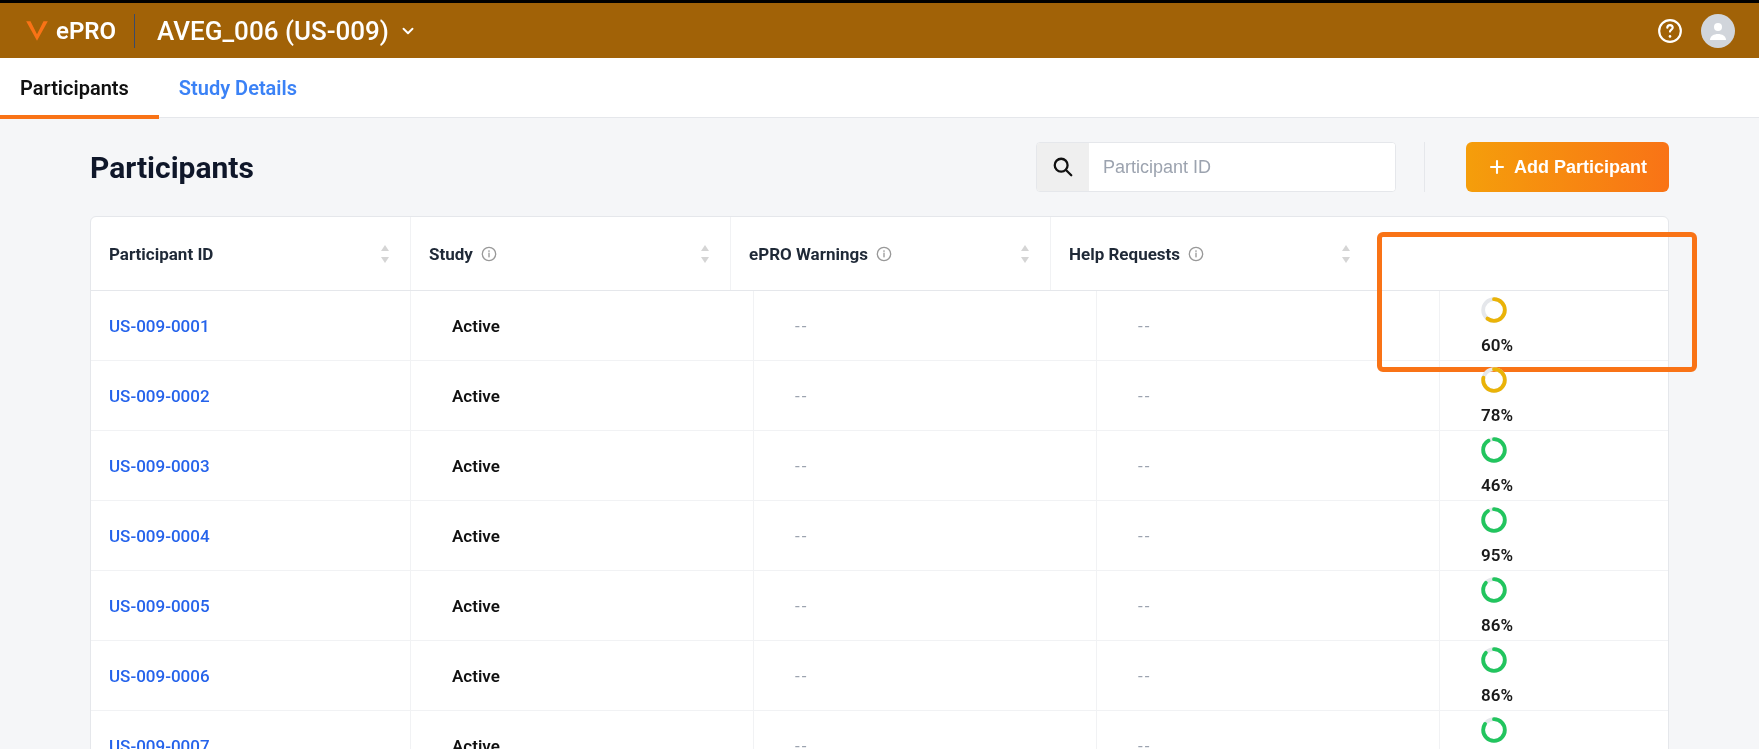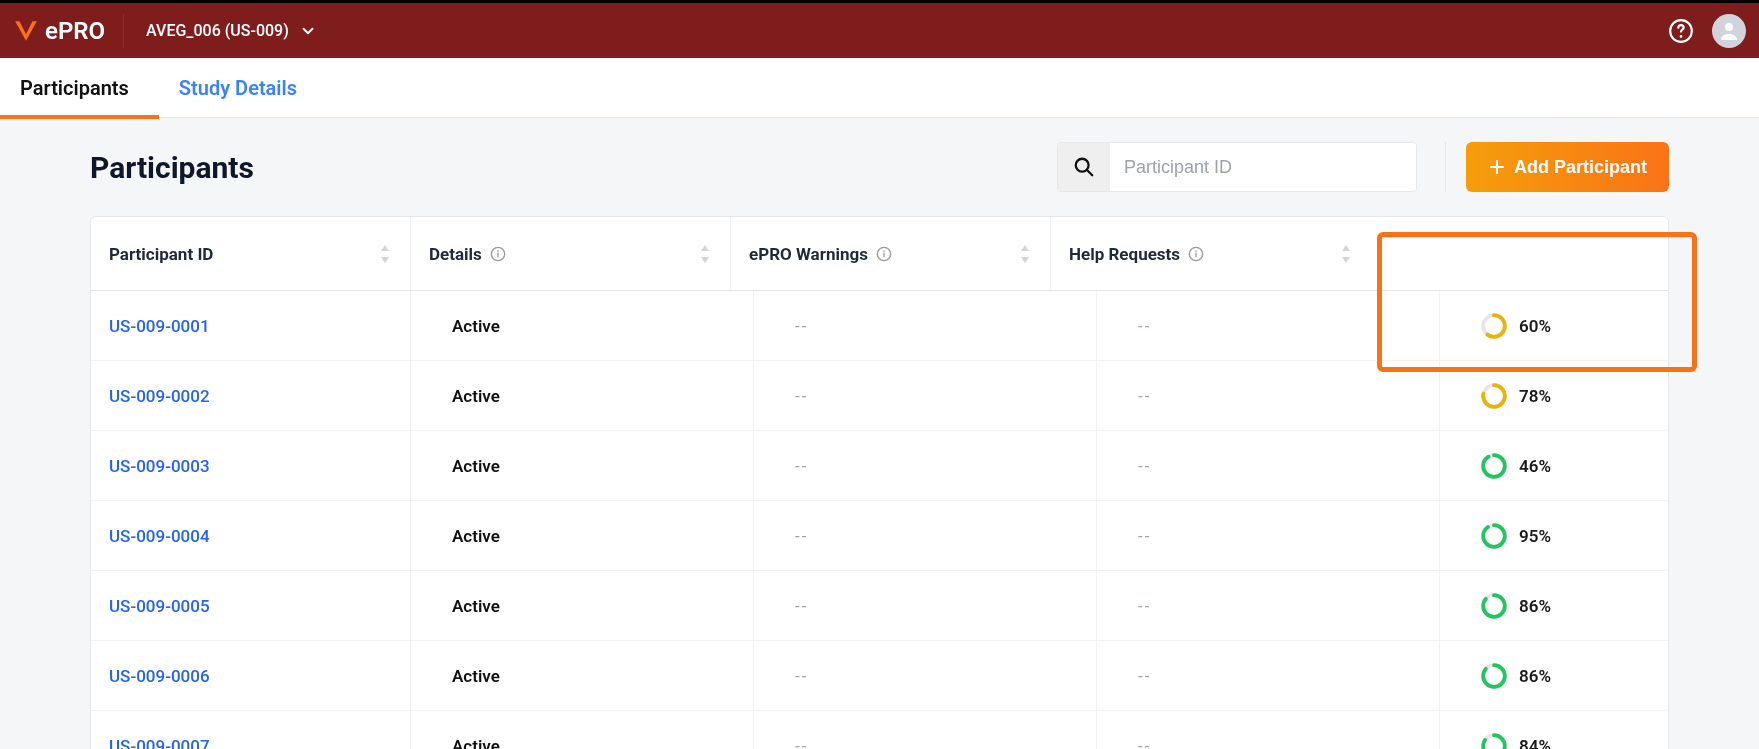--- a/index.html
+++ b/index.html
@@ -7,25 +7,25 @@
       font-family: -apple-system, BlinkMacSystemFont, "Segoe UI", Roboto, Helvetica, Arial, sans-serif;
       background: #f5f6f8;
       color: #1a1a1a;
       width: 1759px;
       height: 749px;
       overflow: hidden;
     }
 
     
     .topbar {
-      background: #7f1d1d;
+      background: #a16207;
       height: 58px;
       display: flex;
       align-items: center;
-      padding: 0 13px;
+      padding: 0 24px;
       border-top: 3px solid #000;
     }
     .logo {
       display: flex;
       align-items: center;
       gap: 6px;
       color: #fff;
       font-size: 24px;
       font-weight: 600;
       padding-right: 18px;
@@ -34,21 +34,21 @@
     }
     .logo-v {
       width: 26px;
       height: 26px;
     }
     .study-selector {
       display: flex;
       align-items: center;
       gap: 10px;
       color: #fff;
-      font-size: 16px;
+      font-size: 26px;
       font-weight: 500;
       margin-left: 22px;
       cursor: pointer;
     }
     .topbar-spacer { flex: 1; }
     .topbar-icon {
       width: 30px;
       height: 30px;
       display: flex;
       align-items: center;
@@ -158,20 +158,21 @@
       gap: 8px;
       background: linear-gradient(90deg, #f59e0b, #f97316);
       color: #fff;
       font-size: 18px;
       font-weight: 600;
       border: none;
       border-radius: 6px;
       padding: 4px 22px;
       height: 50px;
       cursor: pointer;
+      margin-left: 21px;
     }
     .highlight-box {
       position: absolute;
       top: 114px;
       right: 62px;
       width: 320px;
       height: 140px;
       border: 5px solid #f97316;
       border-radius: 6px;
       pointer-events: none;
@@ -230,22 +231,23 @@
     .td:last-child { border-right: none; }
     .link {
       color: #2563eb;
       font-weight: 500;
       cursor: pointer;
     }
     .status-txt { font-weight: 600; color: #111; }
     .dash { color: #9ca3af; letter-spacing: 2px; }
     .compliance {
       display: flex;
-      align-items: center;
+      align-items: flex-start;
       gap: 12px;
+      flex-direction: column;
     }
     .ring {
       width: 26px;
       height: 26px;
       transform: rotate(-90deg);
     }
     .ring-bg { stroke: #e5e7eb; }
     .ring-fg { stroke-linecap: round; }
     .pct { font-weight: 600; }
   </style>
@@ -316,21 +318,21 @@
 
   <div class="table">
     <div class="thead">
       <div class="th">
         <span>Participant ID</span>
         <svg class="sort-icon" viewBox="0 0 12 18">
           <path d="M6 0L10 6H2Z M6 18L2 12H10Z" fill="#888"></path>
         </svg>
       </div>
       <div class="th">
-        <span>Details</span>
+        <span>Study</span>
         <svg class="info-icon" viewBox="0 0 24 24">
           <circle cx="12" cy="12" r="10" stroke="#555" stroke-width="2" fill="none"></circle>
           <circle cx="12" cy="7.5" r="1.3" fill="#555"></circle>
           <rect x="11" y="10" width="2" height="7" fill="#555"></rect>
         </svg>
         <svg class="sort-icon" viewBox="0 0 12 18">
           <path d="M6 0L10 6H2Z M6 18L2 12H10Z" fill="#888"></path>
         </svg>
       </div>
       <div class="th">

